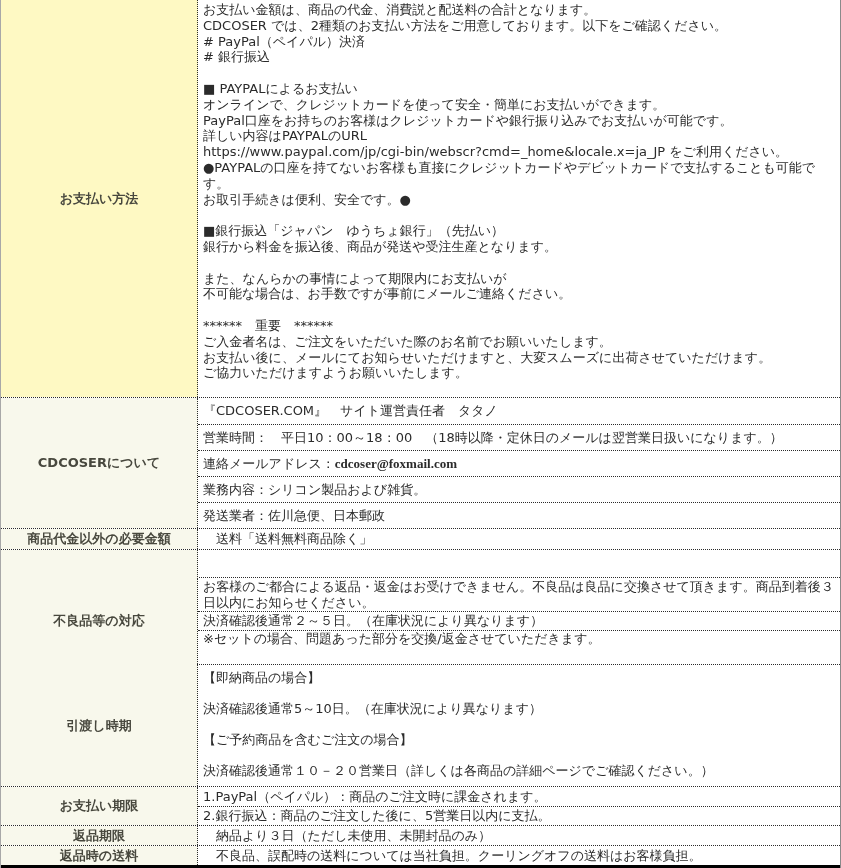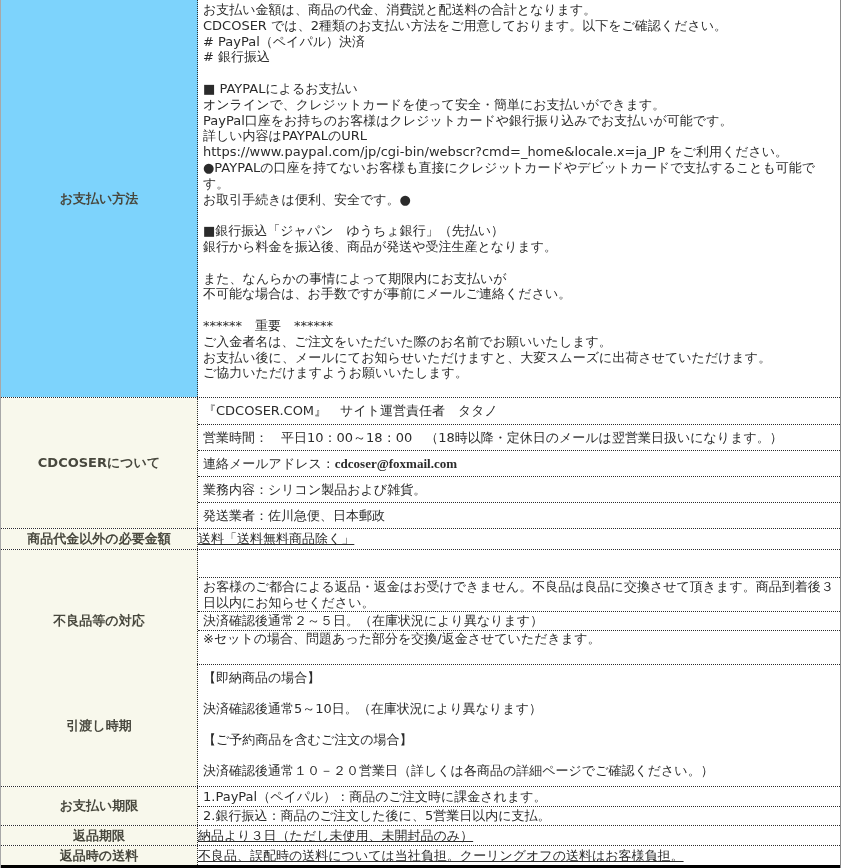--- a/index.html
+++ b/index.html
@@ -15,36 +15,36 @@
   .section { display:flex; border-top:1px dotted #2b2b2b; }
   .section.first { border-top:none; }
   .label-cell {
     flex:0 0 197px; width:197px;
     border-right:1px dotted #2b2b2b;
     background:#f8f8ec;
     display:flex; align-items:center; justify-content:center;
     text-align:center; font-weight:bold; color:#48483e;
     line-height:16px; padding:0 8px;
   }
-  .label-cell.white { background:#7dd3fc; }
+  .label-cell.white { background:#fef9c3; }
   .content-cell { flex:1 1 auto; min-width:0; }
   .prewrap {
     white-space:pre-wrap; word-break:break-all;
     line-height:15.8px; padding:2px 13px 0 5px; overflow:hidden;
   }
   .delivery { line-height:15.5px; padding-top:5px; }
   .subrows { flex:1 1 auto; min-width:0; display:flex; flex-direction:column; }
   .sub {
     display:flex; align-items:center;
     padding:0 5px; overflow:hidden;
     border-top:1px dotted #2b2b2b;
   }
   .sub.nb, .sub:first-child { border-top:none; }
   .sub.multi { display:block; line-height:16px; padding:1px 5px 0 5px; word-break:break-all; }
-  .single { display:flex; align-items:center; padding:0 0; overflow:hidden;text-decoration:underline; }
+  .single { display:flex; align-items:center; padding:0 18px; overflow:hidden; }
   .email { font-family:Liberation Serif, serif; font-weight:bold; }
   
   .sec1 { height:397px; } .sec2 { height:131px; } .sec3 { height:21px; }
   .sec4 { height:28px;flex-direction:column; }  .sec5 { height:87px; }  .sec6 { height:122px; }
   .sec7 { height:39px; }  .sec8 { height:20px;justify-content:center; }  .sec9 { height:20px; }
   
   .h26 { height:26px; } .h33 { height:33px; } .h19 { height:19px; }
   .h18 { height:18px; } .h16 { height:16px; }
   .bottom-bar { height:3px; background:#000000; }
 </style>

